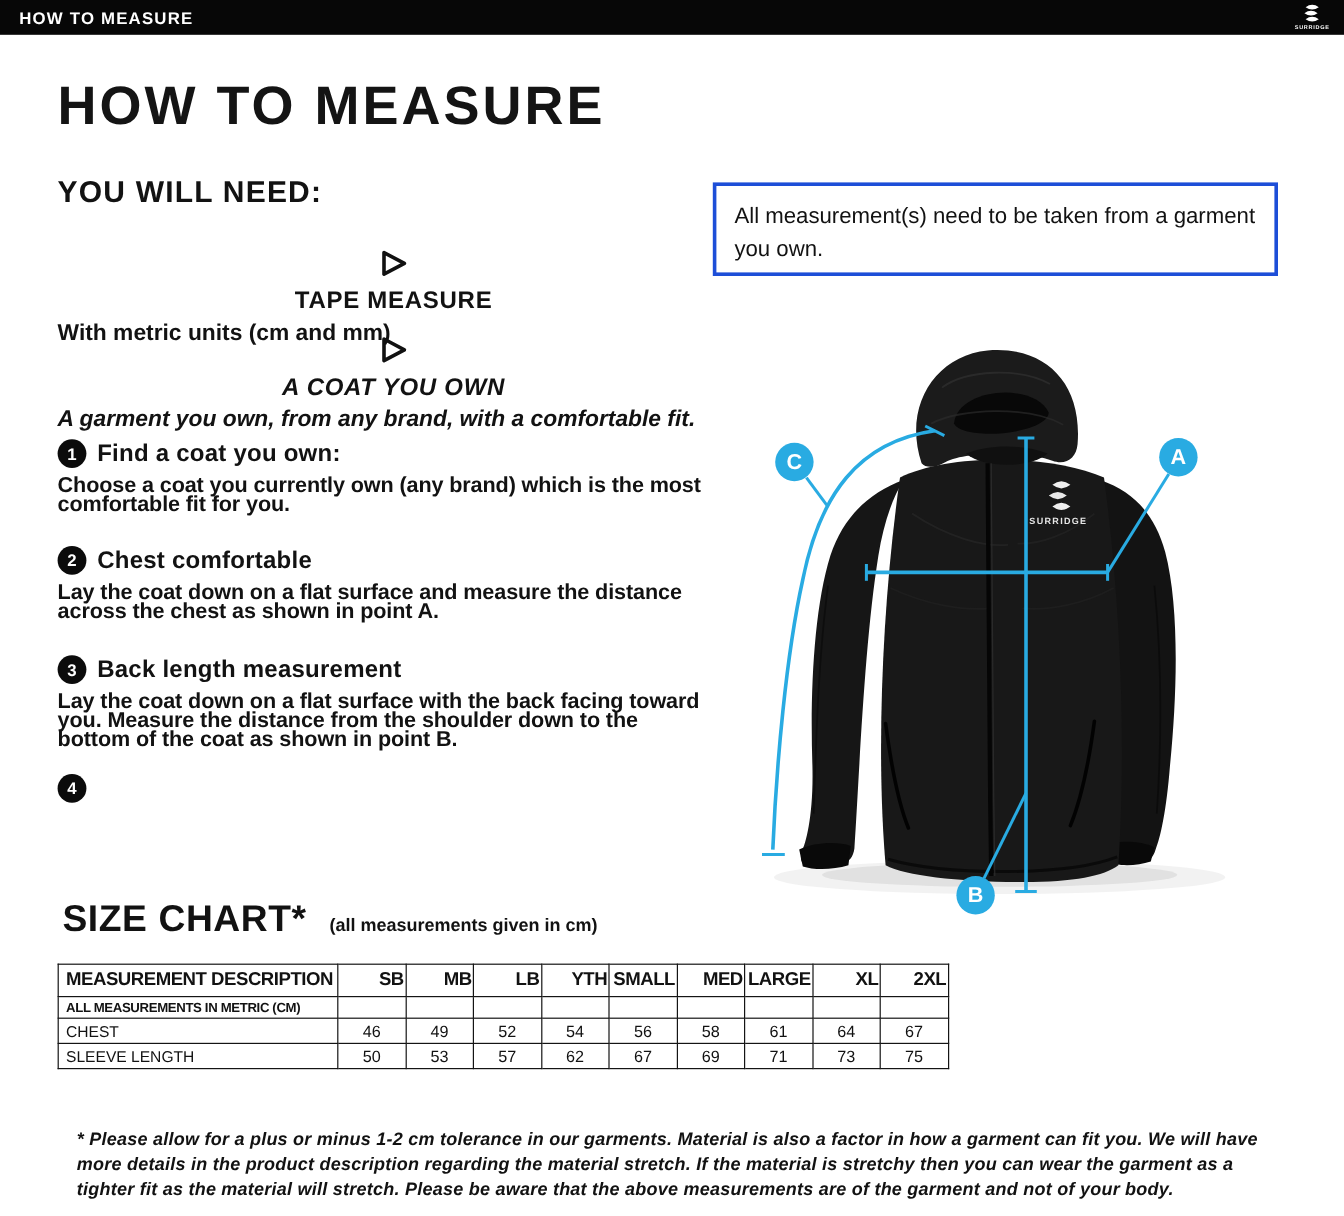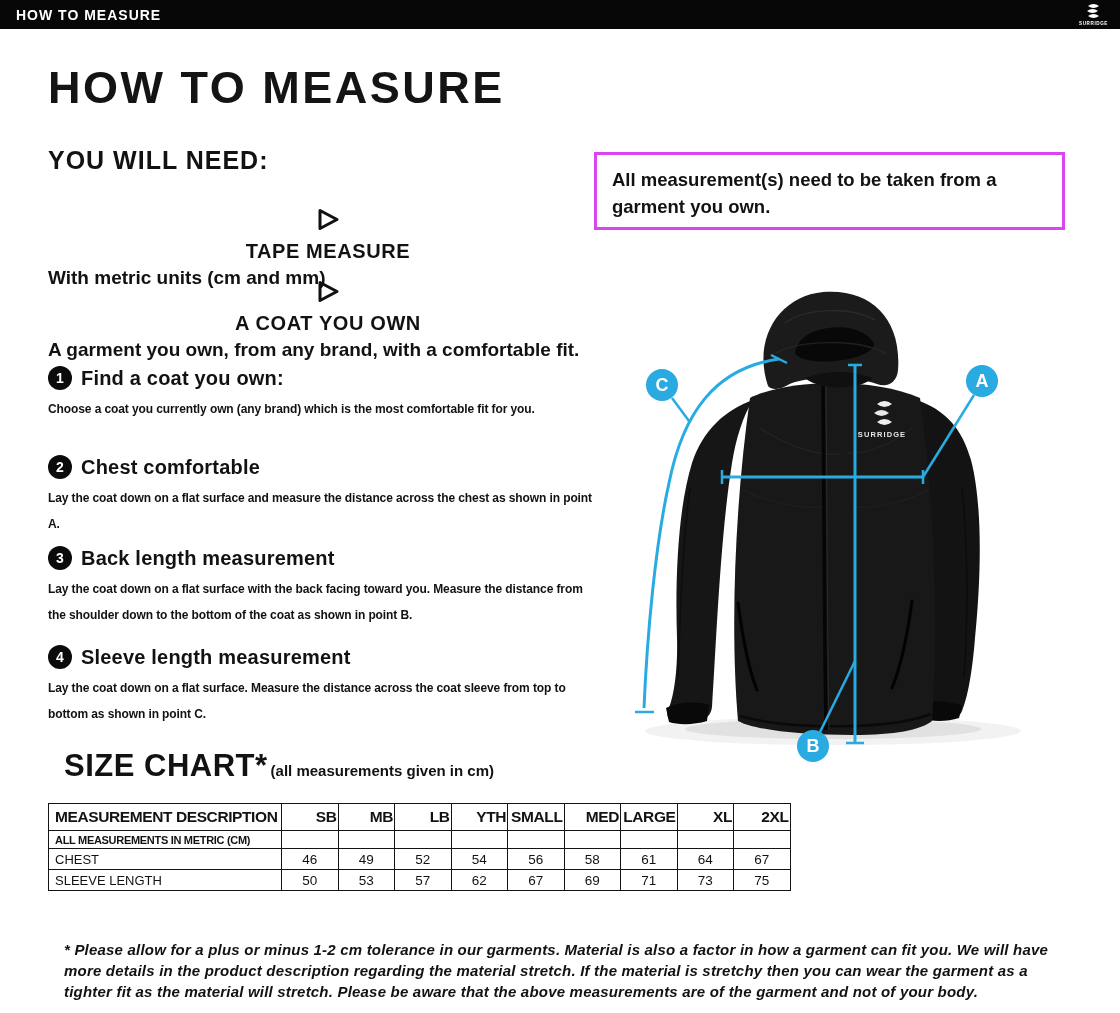--- a/index.html
+++ b/index.html
@@ -12,48 +12,48 @@
           padding:0 8px 0 16px;}
   .topbar-title{color:#fff;font-weight:bold;font-size:14px;letter-spacing:1px;}
   .topbar-logo svg{display:block;}
 
   
   .page-title{position:absolute;left:48px;top:62px;font-size:45px;font-weight:bold;letter-spacing:2.5px;color:#141414;}
   .ywn-heading{position:absolute;left:48px;top:146px;font-size:25px;font-weight:bold;letter-spacing:1px;}
 
   
   .need-item{position:absolute;left:48px;width:560px;}
-  #need-0{top:208px;} #need-1{top:280px;}
+  #need-0{top:208px;} #need-1{top:280px;font-style:italic;}
   .need-head{display:flex;align-items:center;gap:9px;flex-direction:column;}
   .tri-icon svg{display:block;}
   .need-title{font-size:20px;font-weight:bold;letter-spacing:0.6px;}
   .need-sub{font-size:19px;font-weight:bold;margin-top:4px;letter-spacing:0px;}
 
   
   .step{position:absolute;left:48px;width:548px;}
   #step-0{top:366px;} #step-1{top:455px;} #step-2{top:546px;} #step-3{top:645px;}
   .step-head{display:flex;align-items:center;gap:9px;}
   .badge{width:24px;height:24px;border-radius:50%;background:#0b0b0b;color:#fff;
          font-size:14px;font-weight:bold;display:flex;align-items:center;justify-content:center;flex:0 0 auto;}
   .step-title{font-size:20px;font-weight:bold;letter-spacing:0.2px;}
-  .step-body{margin-top:6px;font-size:12px;font-weight:bold;line-height:26px;letter-spacing:-0.1px;}
-
-  
-  .note-box{position:absolute;left:594px;top:152px;width:471px;height:78px;border:3px solid #d946ef;
-            box-sizing:border-box;padding:11px 15px;font-size:18.5px;font-weight:bold;line-height:27px;}
+  .step-body{margin-top:6px;font-size:18px;font-weight:bold;line-height:16px;letter-spacing:-0.1px;}
+
+  
+  .note-box{position:absolute;left:594px;top:152px;width:471px;height:78px;border:3px solid #1d4ed8;
+            box-sizing:border-box;padding:11px 15px;font-size:18.5px;font-weight:normal;line-height:27px;}
 
   
   .diagram{position:absolute;left:590px;top:278px;width:530px;height:565px;}
   .diagram svg{position:absolute;left:0;top:0;}
   .marker{position:absolute;width:32px;height:32px;border-radius:50%;background:#29abe2;color:#fff;
           font-weight:bold;font-size:18px;display:flex;align-items:center;justify-content:center;z-index:3;}
   #marker-a{left:376px;top:87px;} #marker-b{left:207px;top:452px;} #marker-c{left:56px;top:91px;}
 
   
-  .size-chart-head{position:absolute;left:64px;top:748px;display:flex;align-items:baseline;gap:3px;}
+  .size-chart-head{position:absolute;left:52px;top:748px;display:flex;align-items:baseline;gap:19px;}
   .sch-title{font-size:31px;font-weight:bold;letter-spacing:0.5px;}
   .sch-sub{font-size:15px;font-weight:bold;}
   table.size-table{position:absolute;left:48px;top:803px;border-collapse:collapse;table-layout:fixed;}
   .size-table th,.size-table td{border:1.6px solid #141414;overflow:hidden;white-space:nowrap;}
   .size-table col.c-desc{width:233px;}
   .size-table col.c-size{width:56.5px;}
   .hdr-row th{height:24px;font-size:15.5px;font-weight:bold;letter-spacing:-0.4px;text-align:right;}
   .hdr-row th.desc{text-align:left;padding-left:6px;}
   .unit-row td{height:15px;font-size:11px;font-weight:bold;letter-spacing:-0.3px;padding-left:6px;}
   .data-row td{height:18px;font-size:13.5px;font-weight:normal;text-align:center;}
@@ -129,23 +129,21 @@
     <div class="step-head">
       <span class="badge">3</span>
       <span class="step-title">Back length measurement</span>
     </div>
     <div class="step-body">Lay the coat down on a flat surface with the back facing toward you. Measure the distance from the shoulder down to the bottom of the coat as shown in point B.</div>
   </div>
 
   <div class="step" id="step-3">
     <div class="step-head">
       <span class="badge">4</span>
-      <span class="step-title">Sleeve length measurement</span>
-    </div>
-    <div class="step-body">Lay the coat down on a flat surface. Measure the distance across the coat sleeve from top to bottom as shown in point C.</div>
+    </div>
   </div>
 
   <div class="note-box">
     <span>All measurement(s) need to be taken from a garment you own.</span>
   </div>
 
   <div class="diagram">
     <svg width="530" height="565" viewBox="0 0 530 565">
 
       <ellipse cx="243" cy="453" rx="188" ry="14" fill="#e6e6e6" opacity="0.5"></ellipse>

